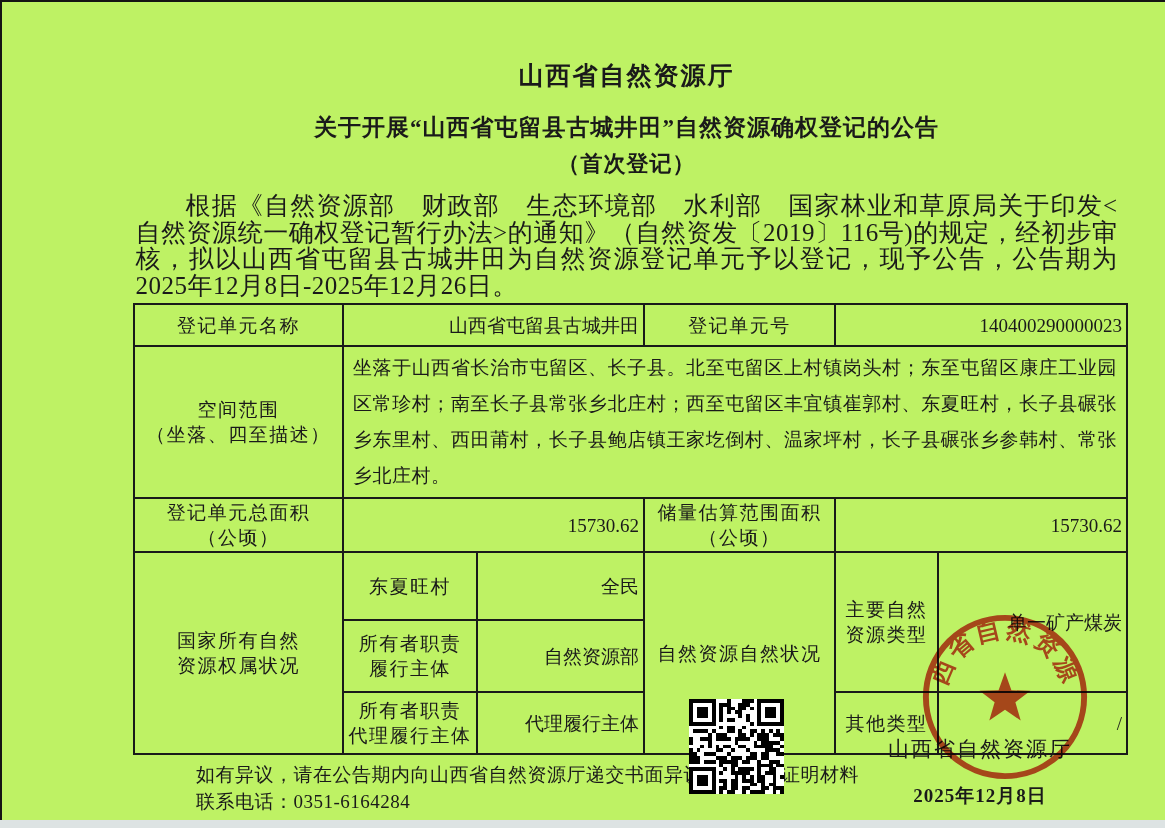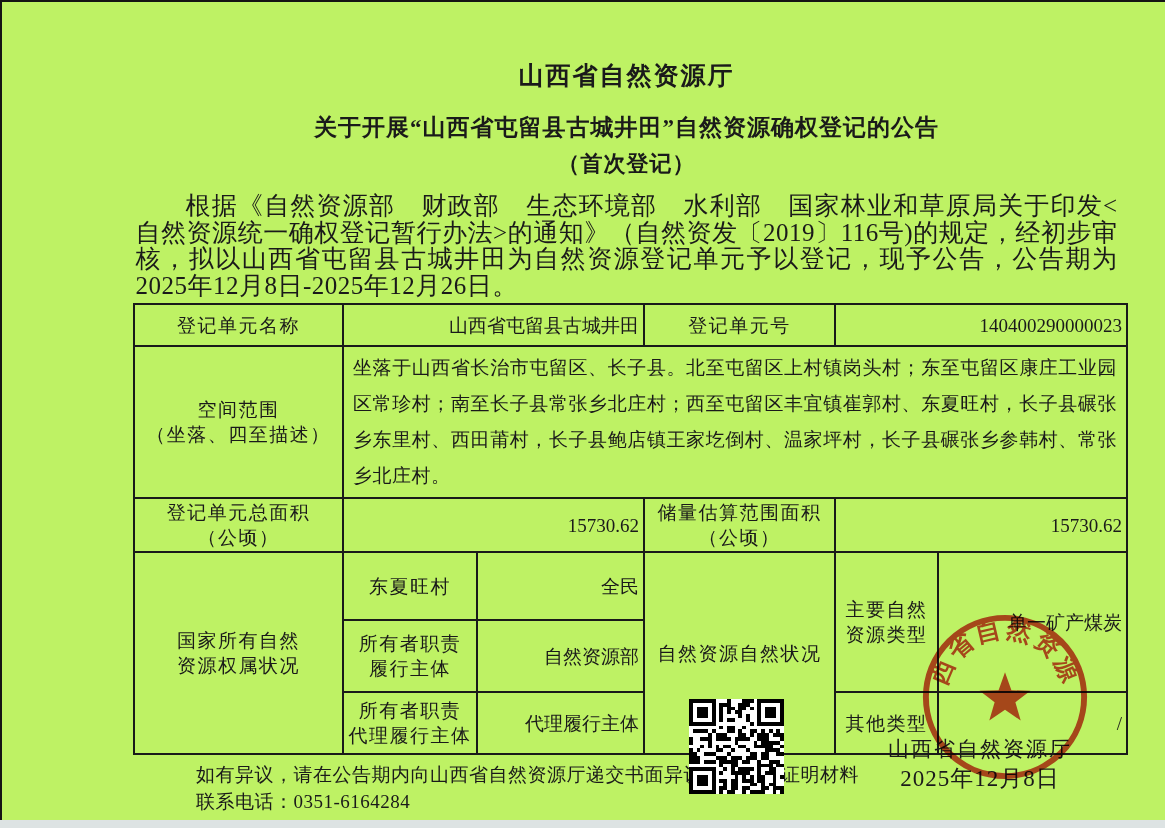--- a/index.html
+++ b/index.html
@@ -25,21 +25,21 @@
   tr.h68{height:68px;} tr.h72{height:72px;} tr.h62{height:62px;}
   
   .footer{position:relative;margin:6px 0 0 150px;width:700px;font-size:19px;line-height:27px;}
   .footer .line{letter-spacing:0.5px;}
   
   .qr{position:absolute;left:687px;top:697px;width:95px;height:95px;}
   .qr svg{width:95px;height:95px;display:block;}
   
   .signature{position:absolute;left:868px;top:733px;width:220px;text-align:center;z-index:2;}
   .sig-org{font-size:21px;letter-spacing:2px;}
-  .sig-date{font-size:23px;letter-spacing:1px;margin-top:0;}
+  .sig-date{font-size:19px;letter-spacing:1px;margin-top:20px;font-weight:bold;}
   
   .seal{position:absolute;left:914px;top:606px;width:178px;height:178px;z-index:5;opacity:0.88;mix-blend-mode:multiply;pointer-events:none;}
   .seal svg{width:178px;height:178px;display:block;}
   .seal text{font-family:"Liberation Serif","DejaVu Serif",serif;font-weight:bold;}
 </style>
 </head>
 <body>
 
 <div class="page">
 

